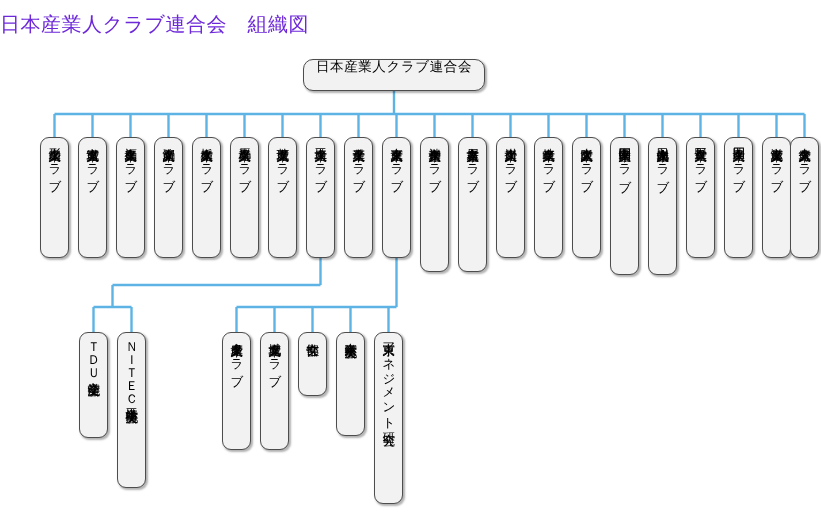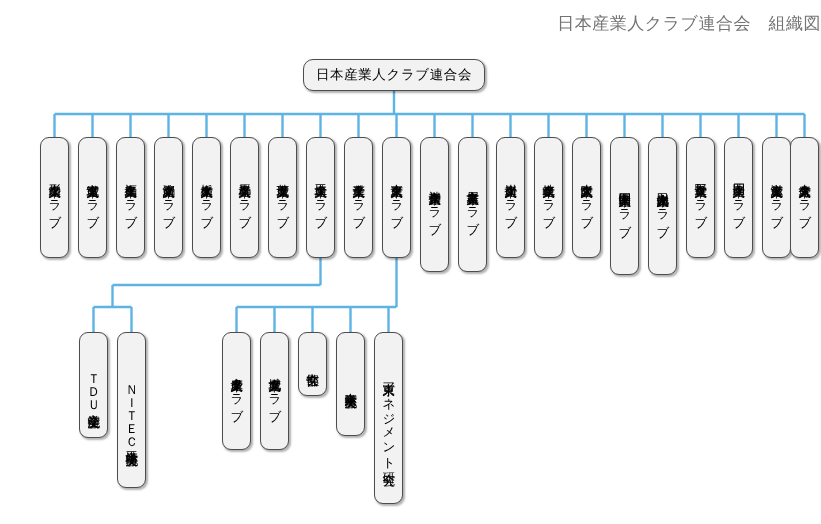--- a/index.html
+++ b/index.html
@@ -20,25 +20,25 @@
     overflow: hidden;
     background: #ffffff;
   }
 
   
   .chart-title {
     position: absolute;
     left: 0;
     top: 13px;
     width: 821px;
-    text-align: right;
-    font-size: 17px;
+    text-align: left;
+    font-size: 20px;
     line-height: 22px;
     letter-spacing: 0.5px;
-    color: #737373;
+    color: #6d28d9;
     white-space: pre;
   }
 
   
   #connectors {
     position: absolute;
     left: 0;
     top: 0;
     width: 821px;
     height: 524px;
@@ -47,21 +47,20 @@
 
   
   .node {
     position: absolute;
     box-sizing: border-box;
     border: 1.6px solid #4d4d4d;
     border-radius: 9px;
     background: #f2f2f2;
     box-shadow: 1.5px 1.5px 2px rgba(0,0,0,0.30);
     display: flex;
-    align-items: center;
     justify-content: center;
     overflow: hidden;
   }
   .node > .node-label {
     writing-mode: vertical-rl;
     text-orientation: upright;
     -webkit-text-orientation: upright;
     font-size: 12.6px;
     line-height: 1.02;
     letter-spacing: 0.4px;

